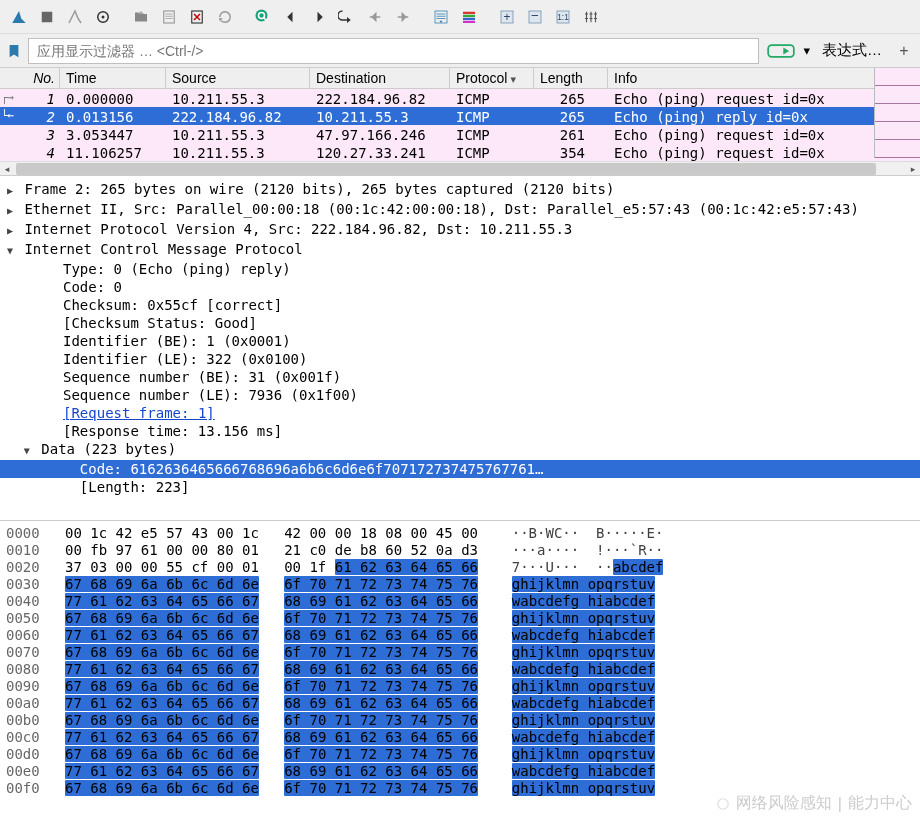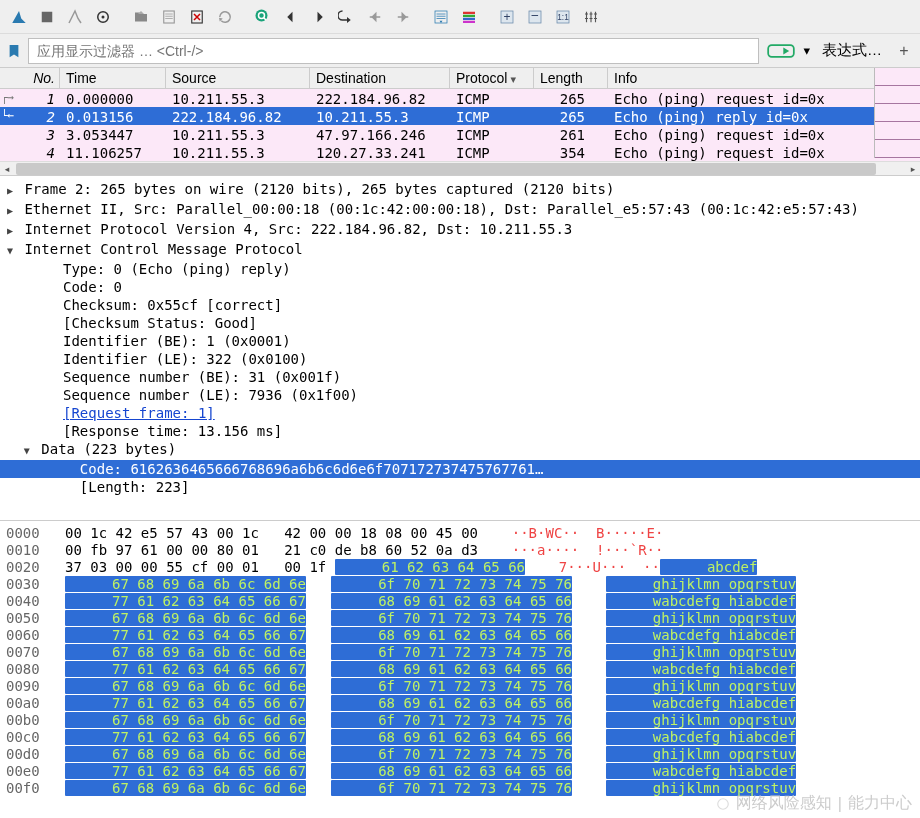--- a/index.html
+++ b/index.html
@@ -130,22 +130,22 @@
   .hexpane {
     flex: 1;
     background: #fff;
     font-size: 14px;
     line-height: 17px;
     padding: 4px 6px;
     overflow: hidden;
   }
   .hex-row { white-space: pre; }
   .offset { color:#666; }
-  .hex-hl { background:#2e6dd6; color:#bef264; border-radius:1px;padding-left:47px;}
-  .ascii-dim { color:#ef4444; }
+  .hex-hl { background:#2e6dd6; color:#000000; border-radius:1px;}
+  .ascii-dim { color:#404040; }
   .bottom-watermark {
     position: fixed; right: 8px; bottom: 4px;
     font-size: 16px; color: #ccc;
     display:flex; align-items:center; gap:6px;
   }
 </style>
 </head>
 <body>
 
 <div class="toolbar">

